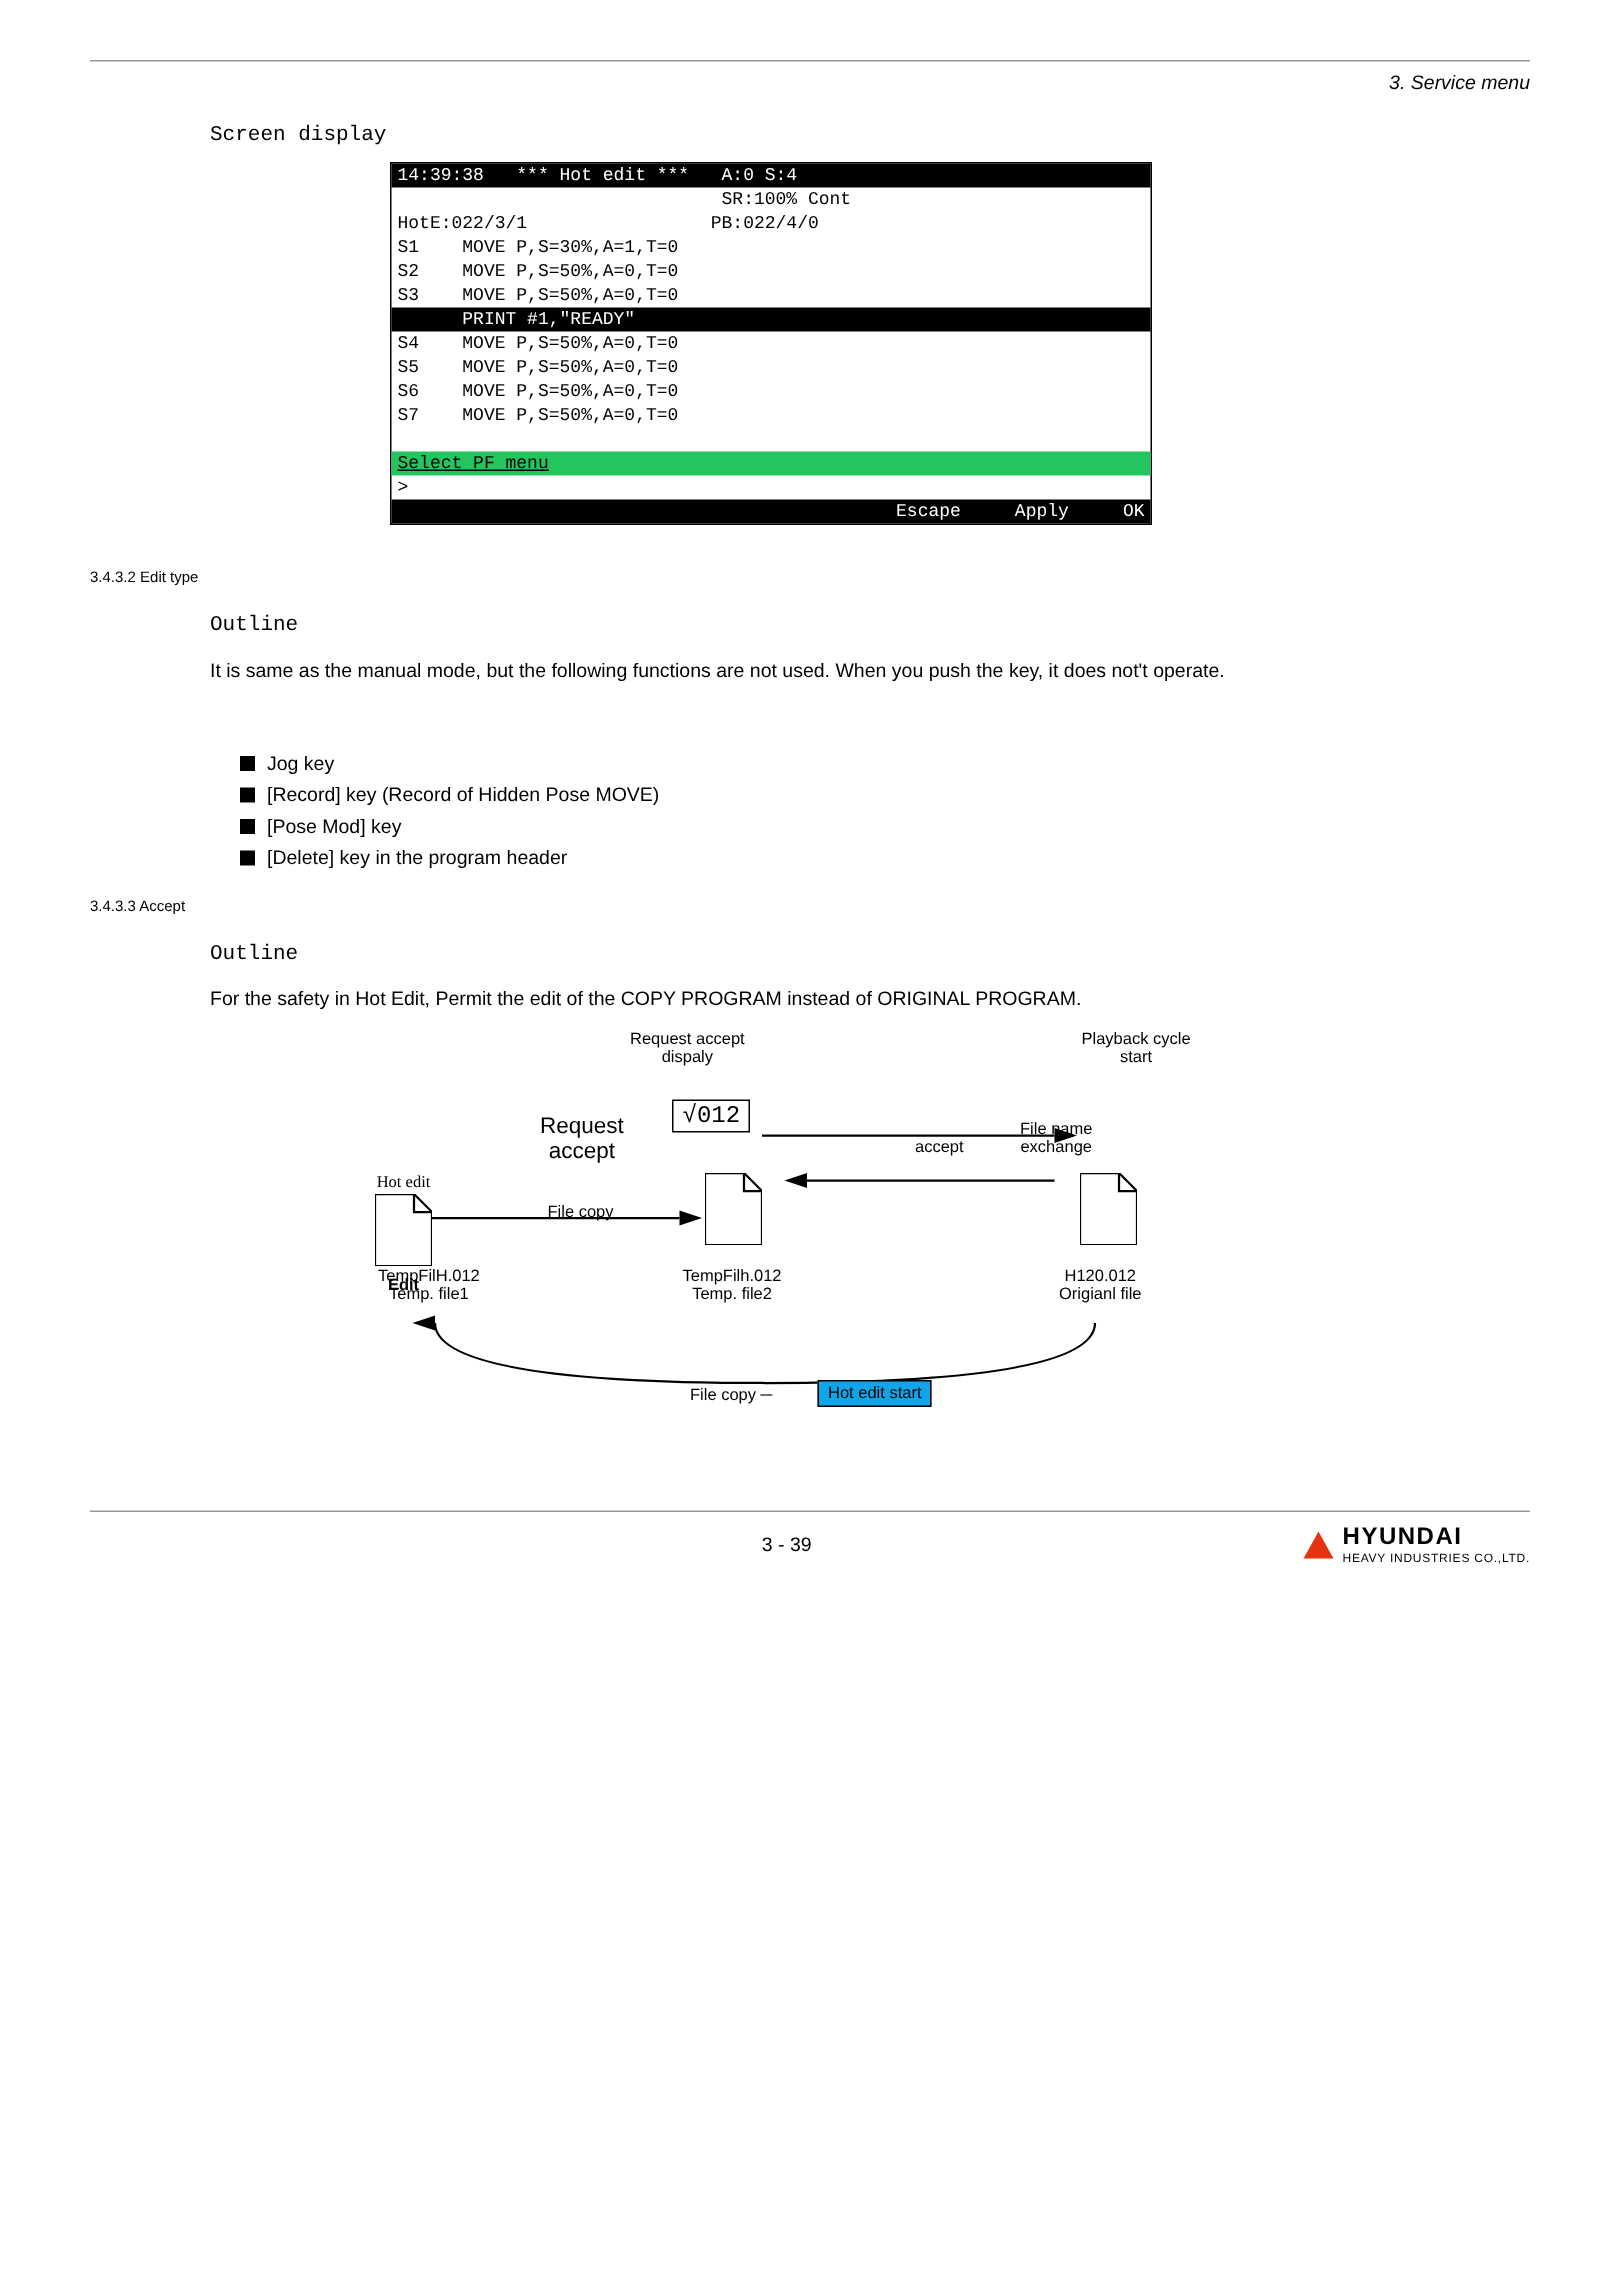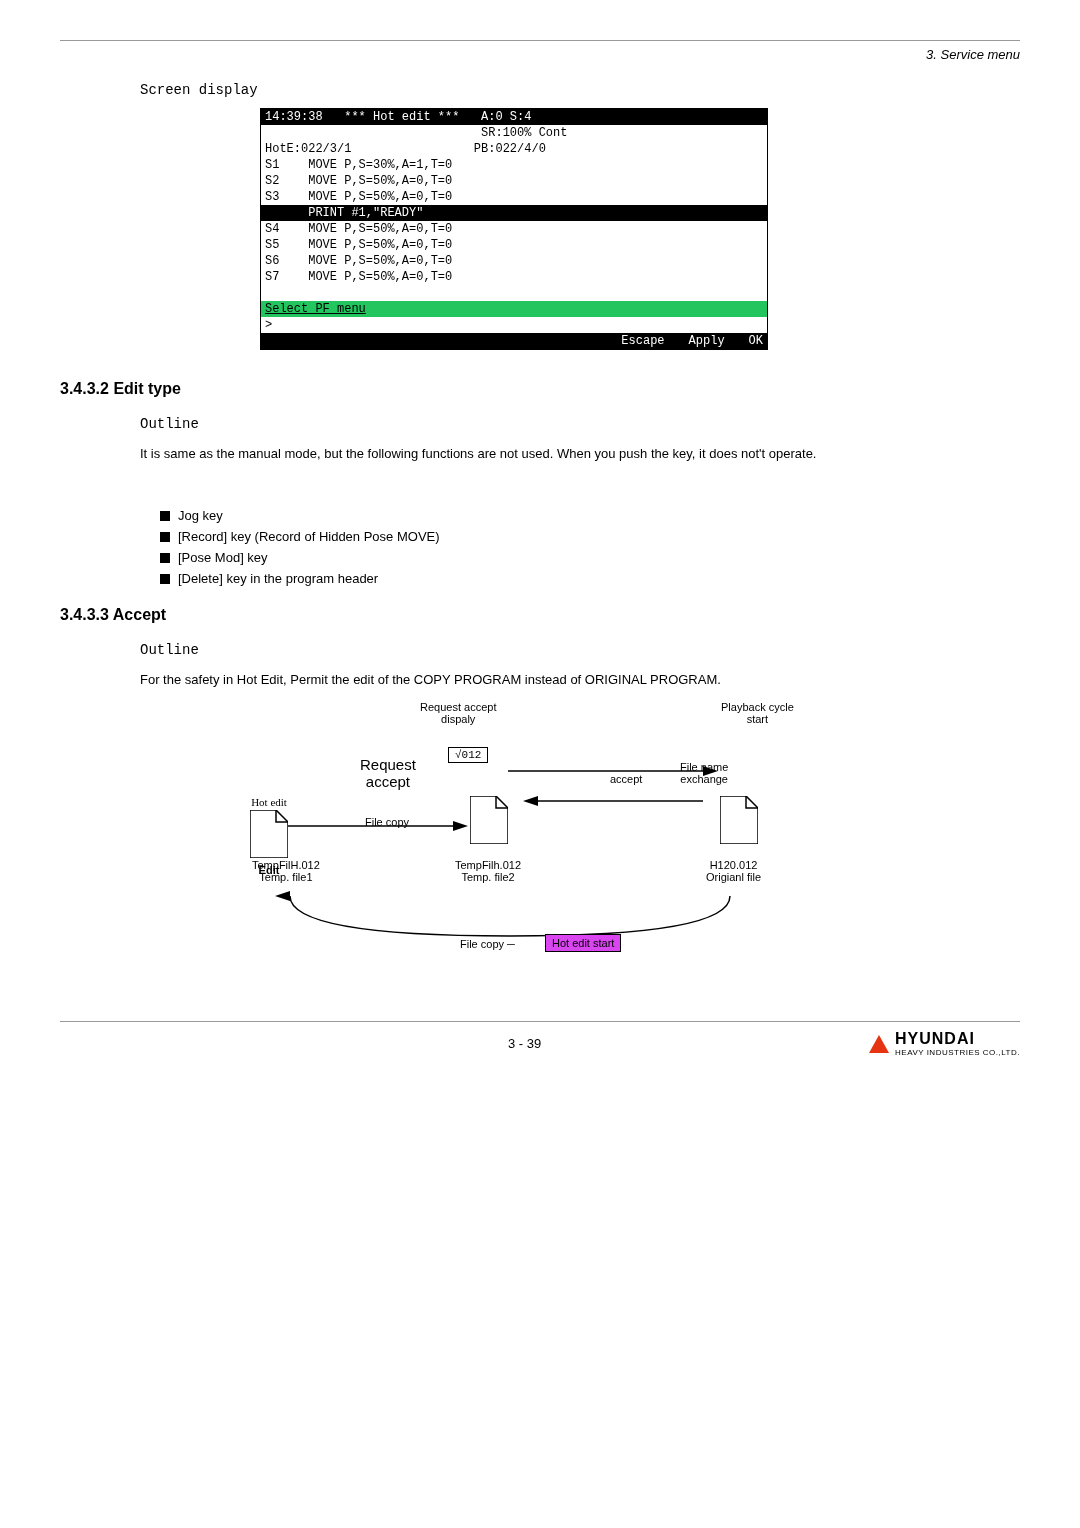--- a/index.html
+++ b/index.html
@@ -54,27 +54,26 @@
       color: #fff;
     }
     .screen-bottom-bar {
       background: #000;
       color: #fff;
       font-family: 'Courier New', monospace;
       font-size: 12px;
       padding: 1px 4px;
       display: flex;
       justify-content: flex-end;
-      gap: 24px;
+      gap: 36px;
     }
     .section-title {
       font-family: Arial, sans-serif;
-      font-size: 16px;
+      font-size: 10px;
       margin-bottom: 18px;
-      font-weight: bold;
     }
     .outline-label {
       font-family: 'Courier New', monospace;
       font-size: 14px;
       margin-left: 80px;
       margin-bottom: 12px;
     }
     .body-text {
       font-family: Arial, sans-serif;
       font-size: 13px;
@@ -234,21 +233,21 @@
     <div style="position:absolute; left:530px; top:95px; text-align:center;">
       <svg width="38" height="48" viewBox="0 0 38 48">
         <polygon points="0,0 26,0 38,12 38,48 0,48" fill="white" stroke="black" stroke-width="1.5"></polygon>
         <polyline points="26,0 26,12 38,12" fill="none" stroke="black" stroke-width="1.5"></polyline>
       </svg>
     </div>
 
     <div style="position:absolute; left:230px; top:0px; text-align:center; font-size:11px; font-family:Arial;">
       Request accept<br>dispaly
     </div>
-    <div style="position:absolute; left:258px; top:46px; border:1px solid #000; padding:1px 6px; font-size:11px; font-family:'Courier New',monospace; background:#fff;">√012</div>
+    <div style="position:absolute; left:258px; top:46px; border:1px solid #000; padding:1px 6px; font-size:16px; font-family:'Courier New',monospace; background:#fff;">√012</div>
 
     <div style="position:absolute; left:490px; top:0px; text-align:center; font-size:11px; font-family:Arial;margin-left:41px;">
       Playback cycle<br>start
     </div>
 
     <div style="position:absolute; left:170px; top:55px; font-size:15px; font-family:Arial; text-align:center;">
       Request<br>accept
     </div>
 
     <div style="position:absolute; left:420px; top:72px; font-size:11px; font-family:Arial;">accept</div>
@@ -283,21 +282,21 @@
     <div style="position:absolute; left:516px; top:158px; font-size:11px; font-family:Arial; text-align:center;">
       H120.012<br>Origianl file
     </div>
 
     <svg style="position:absolute; left:80px; top:185px;" width="480" height="60">
       <path d="M 460,10 Q 460,50 240,50 Q 20,50 20,10" fill="none" stroke="black" stroke-width="1.5"></path>
       <polygon points="20,5 5,10 20,15" fill="black"></polygon>
     </svg>
 
     <div style="position:absolute; left:270px; top:237px; font-size:11px; font-family:Arial;">File copy ─</div>
-    <div style="position:absolute; left:355px; top:233px; border:1px solid #000; padding:2px 6px; font-size:11px; font-family:Arial; background:#d946ef;">Hot edit start</div>
+    <div style="position:absolute; left:355px; top:233px; border:1px solid #000; padding:2px 6px; font-size:11px; font-family:Arial; background:#0ea5e9;">Hot edit start</div>
 
   </div>
 
   <div class="bottom-rule"></div>
   <div class="page-footer">
     <div style="width:120px;"></div>
     <div class="page-number">3 - 39</div>
     <div class="logo-area">
       <div class="logo-triangle"></div>
       <div>

